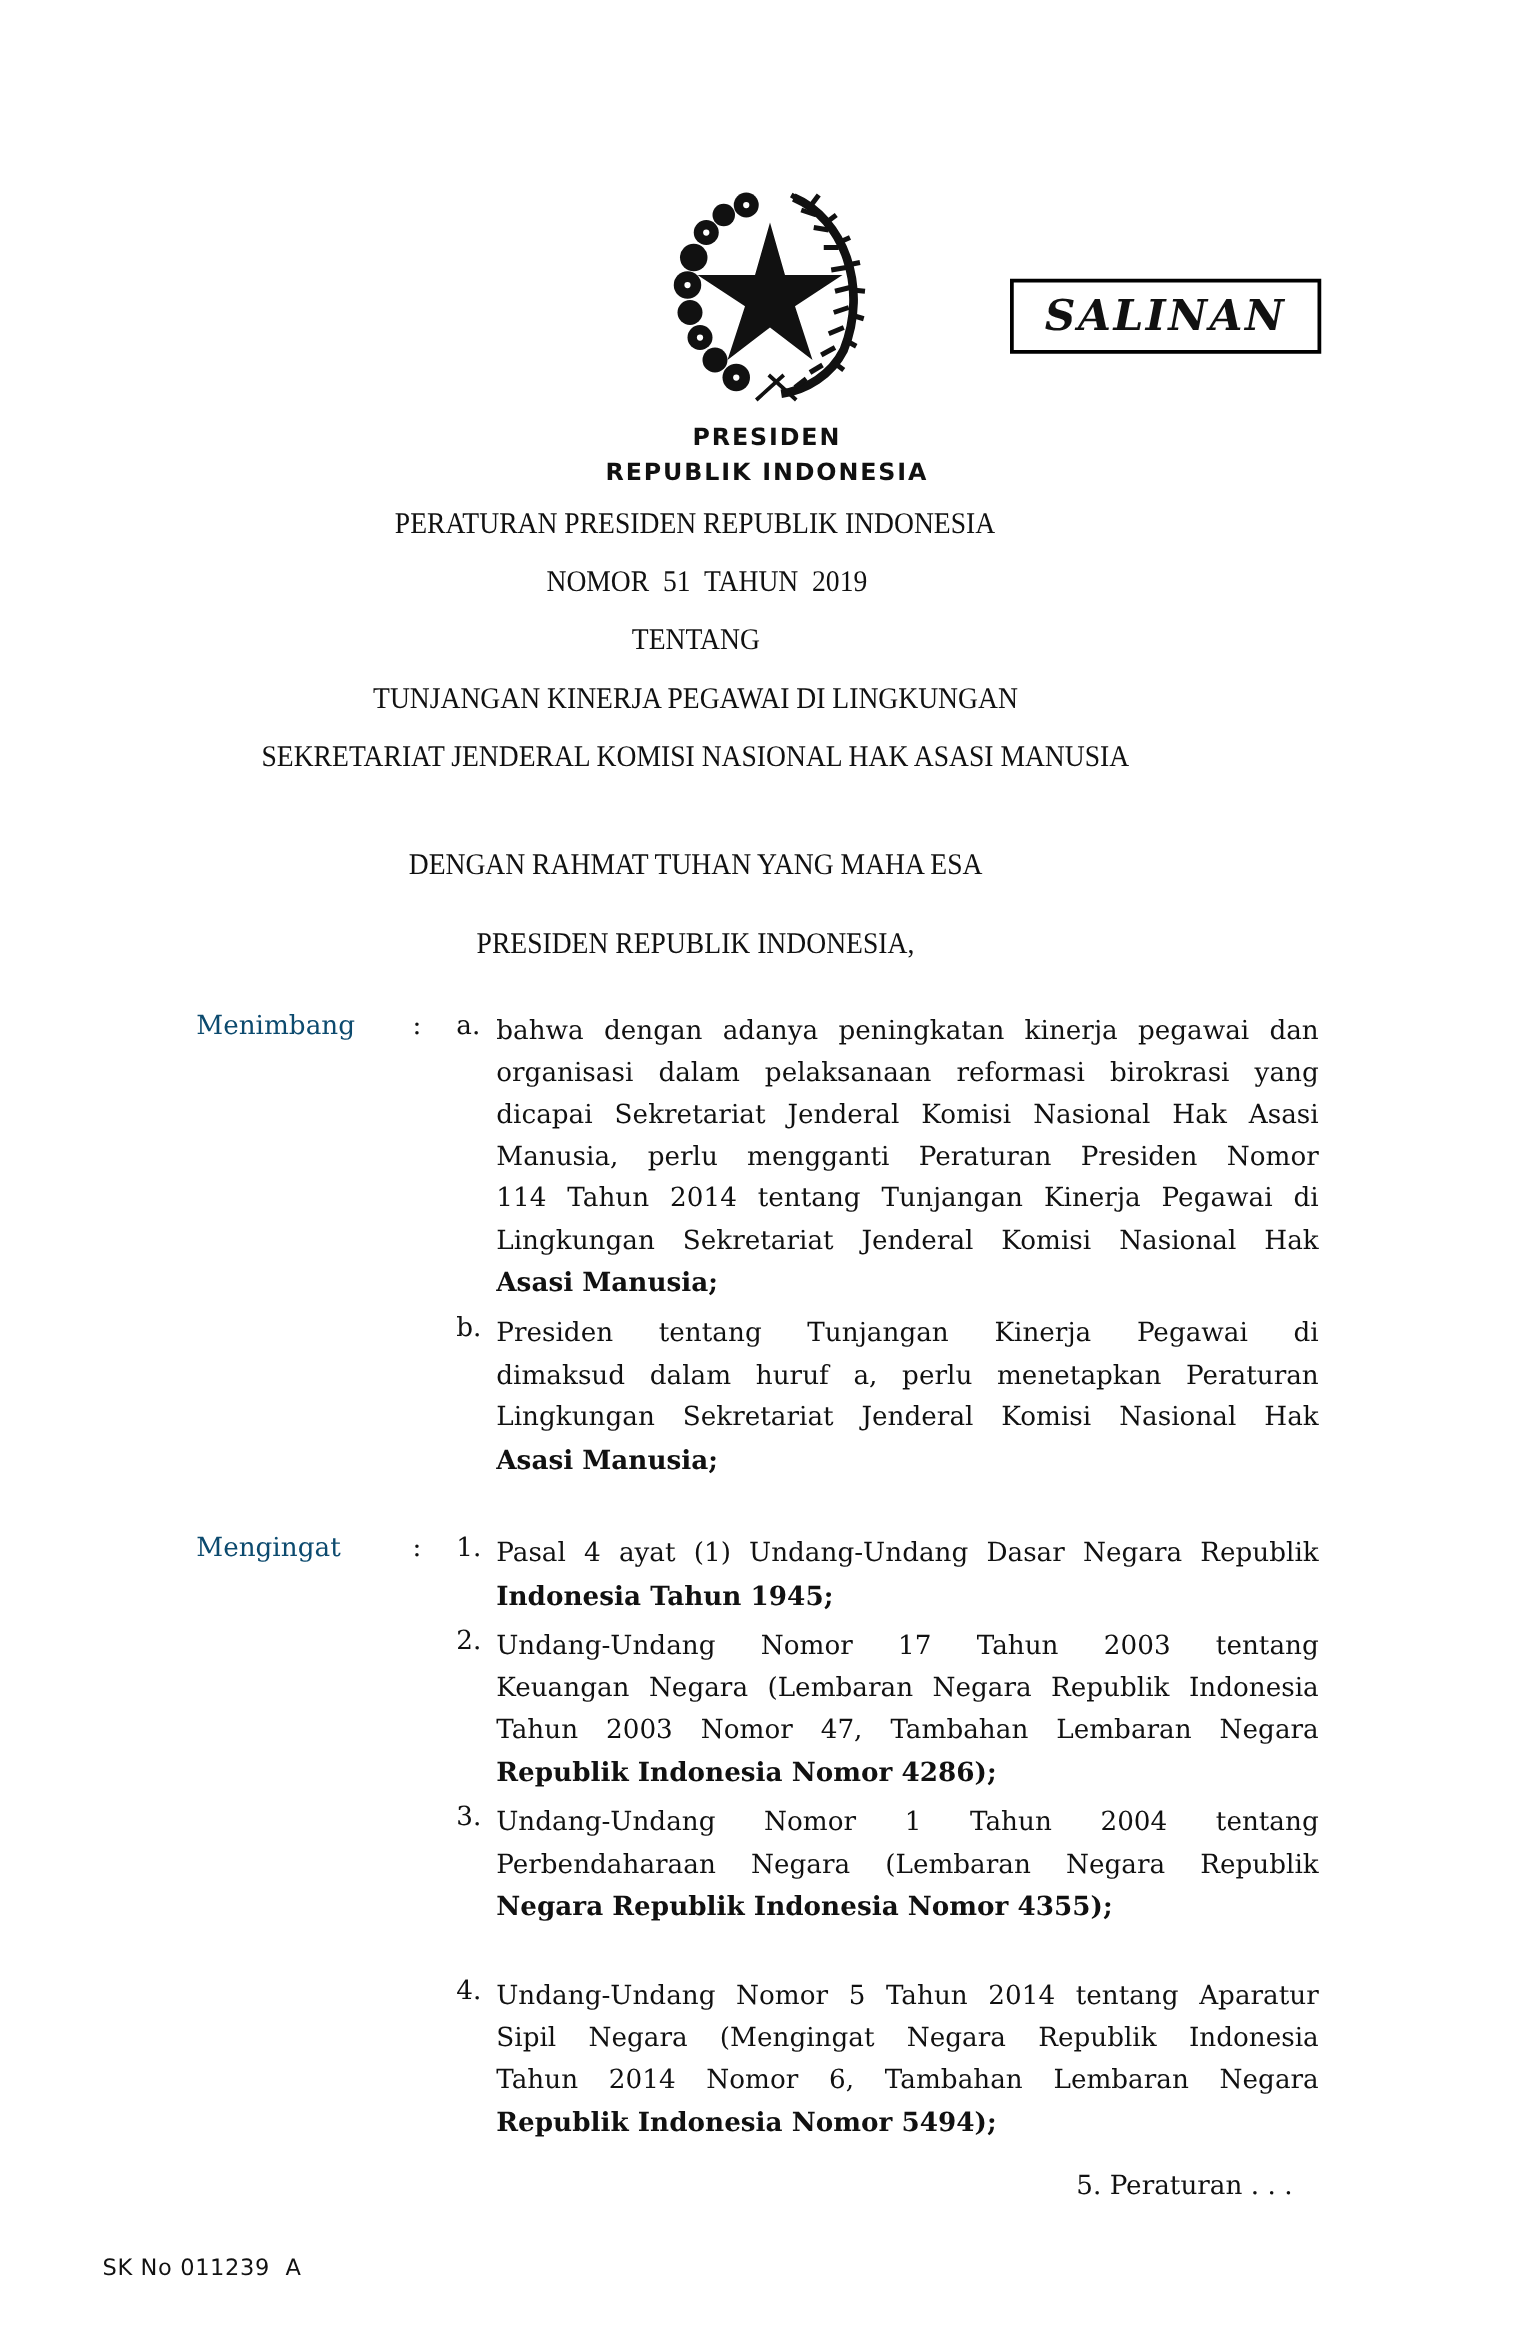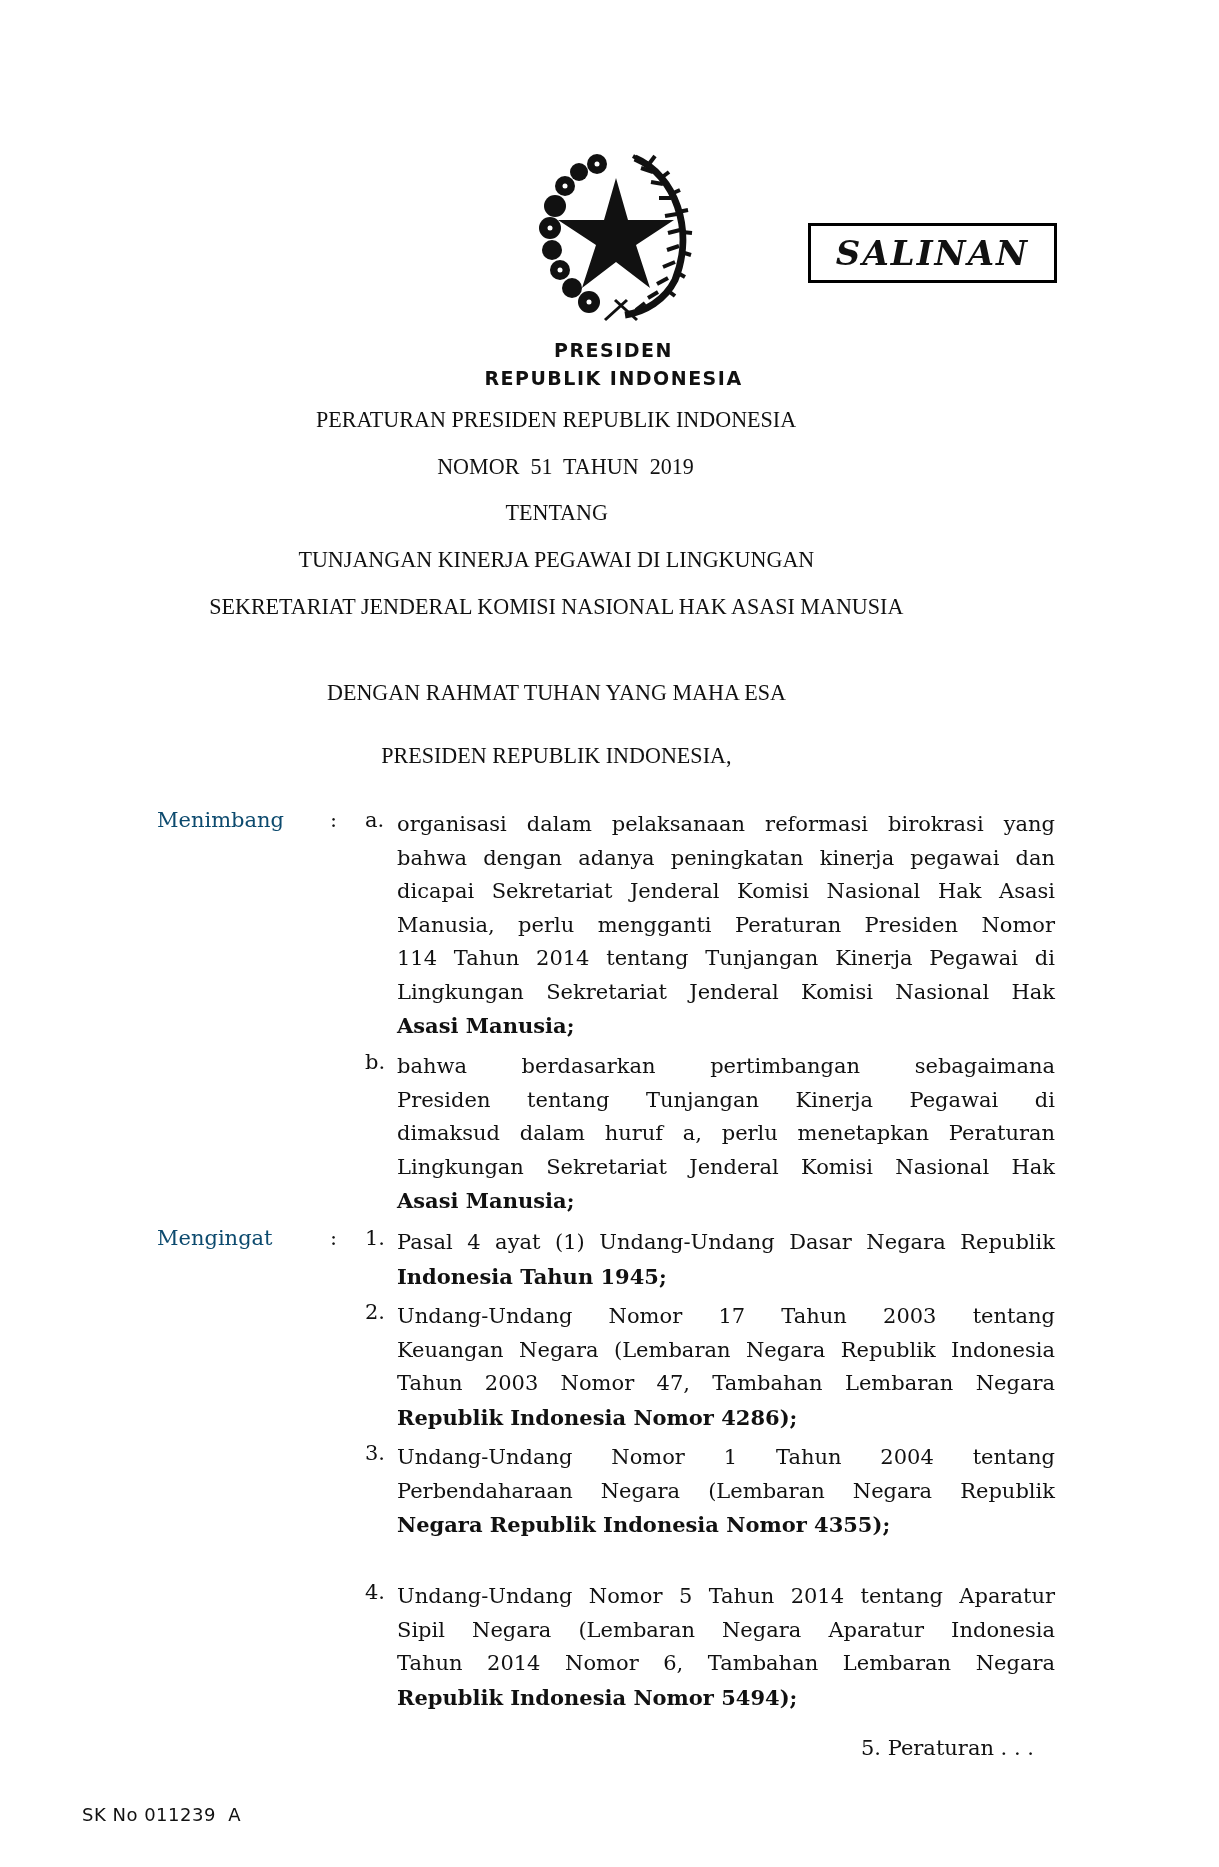--- a/index.html
+++ b/index.html
@@ -89,32 +89,31 @@
 <div class="abs title" style="top:546px"><span class="t-cond">TUNJANGAN KINERJA PEGAWAI DI LINGKUNGAN</span></div>
 <div class="abs title" style="top:593px"><span class="t-cond">SEKRETARIAT JENDERAL KOMISI NASIONAL HAK ASASI MANUSIA</span></div>
 <div class="abs title" style="top:679px"><span class="t-cond">DENGAN RAHMAT TUHAN YANG MAHA ESA</span></div>
 <div class="abs title" style="top:742px"><span class="t-cond">PRESIDEN REPUBLIK INDONESIA,</span></div>
 
 <div class="abs label" style="left:157px; top:808px">Menimbang</div>
 <div class="abs colon" style="left:330px; top:808px">:</div>
 
 <div class="abs marker" style="left:365px; top:808px">a.</div>
 <div class="abs item" style="top:808px">
+  <span class="line">bahwa dengan adanya peningkatan kinerja pegawai dan</span>
   <span class="line">organisasi dalam pelaksanaan reformasi birokrasi yang</span>
-  <span class="line">bahwa dengan adanya peningkatan kinerja pegawai dan</span>
   <span class="line">dicapai Sekretariat Jenderal Komisi Nasional Hak Asasi</span>
   <span class="line">Manusia, perlu mengganti Peraturan Presiden Nomor</span>
   <span class="line">114 Tahun 2014 tentang Tunjangan Kinerja Pegawai di</span>
   <span class="line">Lingkungan Sekretariat Jenderal Komisi Nasional Hak</span>
   <span class="line last">Asasi Manusia;</span>
 </div>
 
 <div class="abs marker" style="left:365px; top:1050px">b.</div>
 <div class="abs item" style="top:1050px">
-  <span class="line">bahwa berdasarkan pertimbangan sebagaimana</span>
   <span class="line">Presiden tentang Tunjangan Kinerja Pegawai di</span>
   <span class="line">dimaksud dalam huruf a, perlu menetapkan Peraturan</span>
   <span class="line">Lingkungan Sekretariat Jenderal Komisi Nasional Hak</span>
   <span class="line last">Asasi Manusia;</span>
 </div>
 
 <div class="abs label" style="left:157px; top:1226px">Mengingat</div>
 <div class="abs colon" style="left:330px; top:1226px">:</div>
 
 <div class="abs marker" style="left:365px; top:1226px">1.</div>
@@ -134,19 +133,19 @@
 <div class="abs marker" style="left:365px; top:1441px">3.</div>
 <div class="abs item" style="top:1441px">
   <span class="line">Undang-Undang Nomor 1 Tahun 2004 tentang</span>
   <span class="line">Perbendaharaan Negara (Lembaran Negara Republik</span>
   <span class="line last">Negara Republik Indonesia Nomor 4355);</span>
 </div>
 
 <div class="abs marker" style="left:365px; top:1580px">4.</div>
 <div class="abs item" style="top:1580px">
   <span class="line">Undang-Undang Nomor 5 Tahun 2014 tentang Aparatur</span>
-  <span class="line">Sipil Negara (Lembaran Negara Aparatur Indonesia</span>
+  <span class="line">Sipil Negara (Mengingat Negara Republik Indonesia</span>
   <span class="line">Tahun 2014 Nomor 6, Tambahan Lembaran Negara</span>
   <span class="line last">Republik Indonesia Nomor 5494);</span>
 </div>
 
 <div class="abs cont">5. Peraturan . . .</div>
 <div class="abs sk" style="white-space:pre">SK No 011239  A</div>
 
 </body></html>

